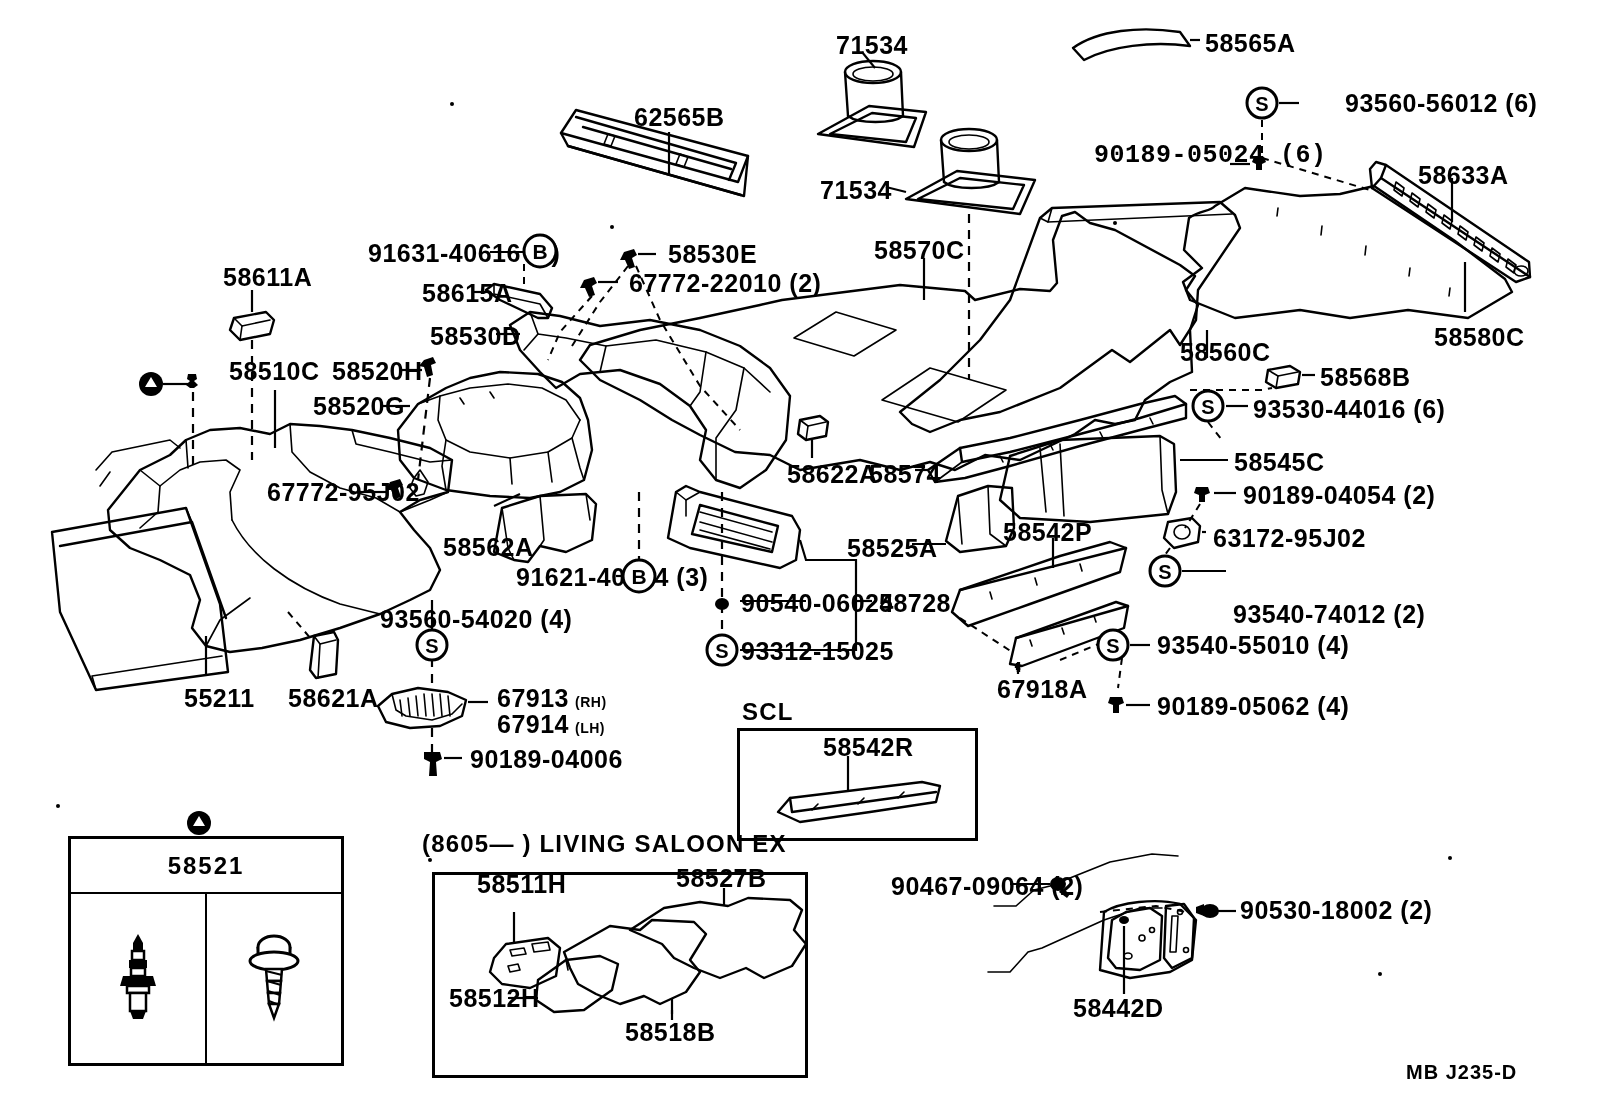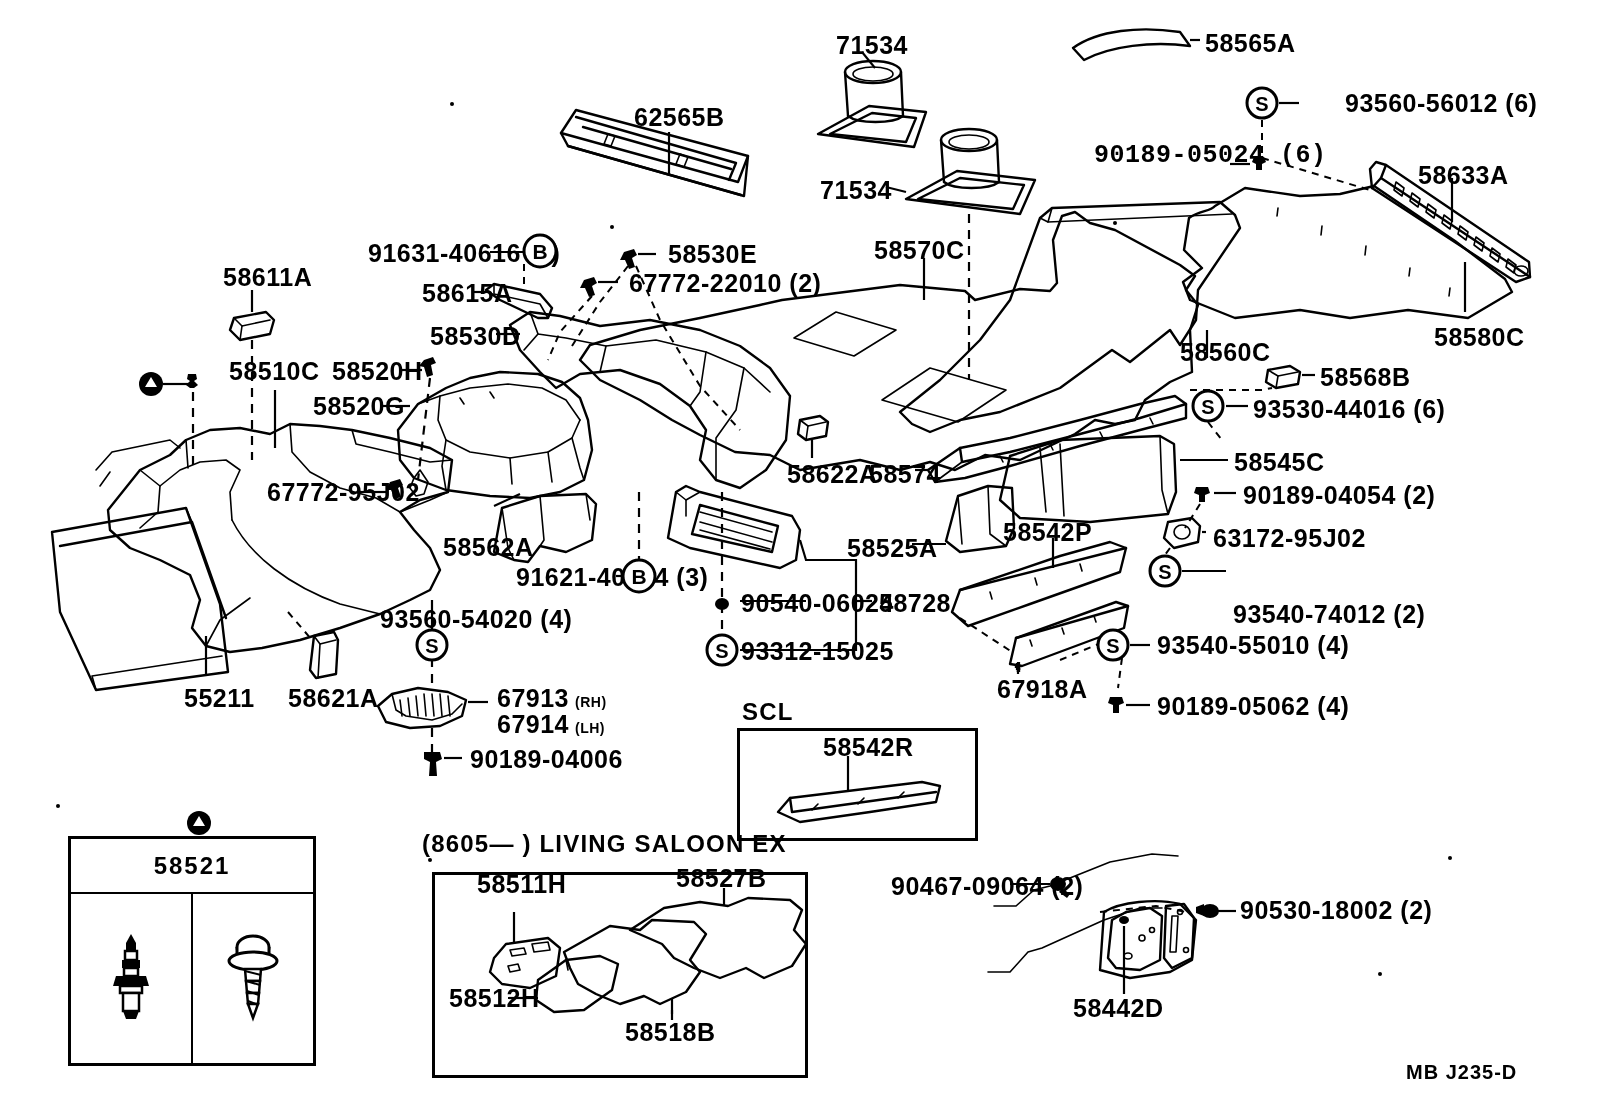--- a/index.html
+++ b/index.html
@@ -556,21 +556,21 @@
     <circle cx="432" cy="645" r="15" fill="#fff" stroke="#000" stroke-width="3"></circle>
     <text x="432" y="653" text-anchor="middle" font-family="Liberation Sans, sans-serif" font-size="20" font-weight="700">S</text>
   </g>
 </svg>
 
 <svg style="position:absolute;left:183px;top:808px;width:36px;height:30px;">
   <circle cx="16" cy="15" r="12" fill="#000"></circle>
   <path d="M16 8 l6 10 -12 0 z" fill="#fff"></path>
 </svg>
 
-<table class="tbl" style="left:68px;top:836px;width:248px;height:230px;">
+<table class="tbl" style="left:68px;top:836px;width:276px;height:230px;">
   <tbody>
         <tr>
     <td colspan="2" style="height:44px;">58521</td>
   </tr>
   <tr>
     <td style="height:140px;">
       <svg width="70" height="110" viewBox="0 0 70 110">
         <path d="M30 22 l5 -9 5 9 0 8 -10 0 z" fill="#000"></path>
         <rect x="29" y="30" width="12" height="9" fill="#fff" stroke="#000" stroke-width="2.5"></rect>
         <rect x="26" y="39" width="18" height="8" fill="#000"></rect>

